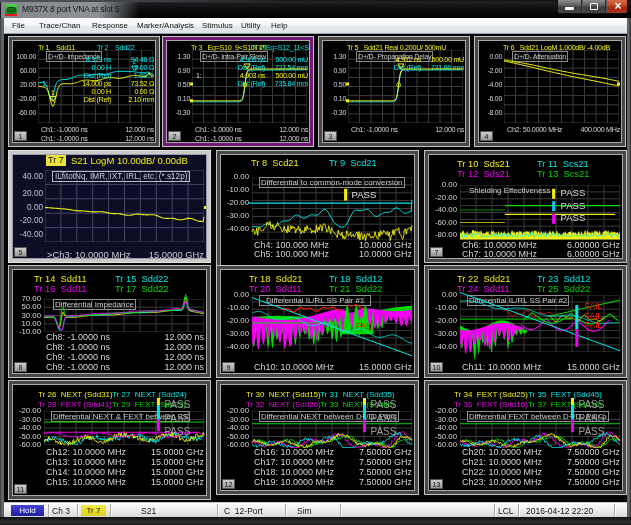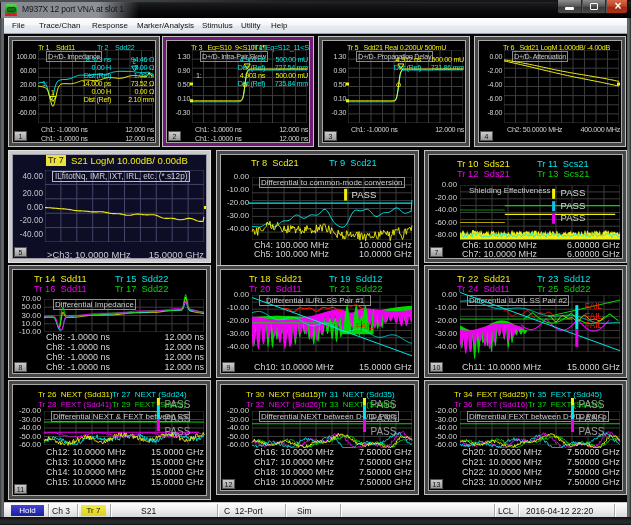--- a/index.html
+++ b/index.html
@@ -4,21 +4,21 @@
 body{width:631px;height:525px;position:relative;overflow:hidden;background:#000;font-family:"Liberation Sans",sans-serif;}
 </style></head><body>
 <div style="position:absolute;left:0;top:0;width:631px;height:18px;background:linear-gradient(to bottom,#3a3c3e 0%,#191a1c 20%,#0a0a0c 60%,#000 100%);">
 <div style="position:absolute;left:1px;top:2px;width:138px;height:16px;background:linear-gradient(to right,#84888d 0%,#8e9297 70%,rgba(125,129,133,0.6) 85%,rgba(0,0,0,0) 100%);"></div>
 <div style="position:absolute;left:0;top:0;width:631px;height:2px;background:linear-gradient(to right,#53575b 0%,#3b3e42 25%,#1e1e1e 45%,#131313 100%);"></div>
 <div style="position:absolute;left:5px;top:4px;width:12px;height:12px;">
 <div style="position:absolute;left:0;top:0;width:12px;height:9.5px;background:linear-gradient(to bottom,#5bd853 0%,#2ba32a 55%,#157a1a 100%);border-radius:2px;"></div>
 <div style="position:absolute;left:1.5px;top:2.5px;width:9px;height:5px;background:#1b6b1b;border-radius:1.5px;border:1px solid #0c4c10;"></div>
 <div style="position:absolute;left:0px;top:9.5px;width:12px;height:2.5px;background:#e31626;"></div>
     </div>
-<div style="position:absolute;left:22px;top:4px;color:#15171a;font-size:8.5px;line-height:11px;white-space:nowrap;letter-spacing:-0.2px;">M937X 12 port VNA at slot 1</div>
+<div style="position:absolute;left:22px;top:4px;color:#15171a;font-size:8.5px;line-height:11px;white-space:nowrap;letter-spacing:-0.2px;">M937X 8 port VNA at slot 5</div>
 </div>
 <div style="position:absolute;left:557px;top:0px;width:71px;height:14px;border:1px solid #101010;border-top:none;border-radius:0 0 4px 4px;overflow:hidden;background:#555;">
 <div style="position:absolute;left:0;top:0;width:24px;height:14px;background:linear-gradient(to bottom,#8d8d8d,#565656 45%,#3b3b3b 50%,#4a4a4a);border-right:1px solid #2a2a2a;">
 <div style="position:absolute;left:7px;top:7px;width:9px;height:3px;background:#fdfdfd;border-radius:1px;"></div>
     </div>
 <div style="position:absolute;left:25px;top:0;width:23px;height:14px;background:linear-gradient(to bottom,#8d8d8d,#565656 45%,#3b3b3b 50%,#4a4a4a);border-right:1px solid #2a2a2a;">
 <div style="position:absolute;left:7px;top:3px;width:8px;height:7px;border:1.5px solid #fdfdfd;border-radius:1px;"></div>
     </div>
 <div style="position:absolute;left:49px;top:0;width:22px;height:14px;background:linear-gradient(to bottom,#d96847,#bc4124 45%,#9c2a12 50%,#ad3518);">
 <div style="position:absolute;left:0;top:0;width:22px;text-align:center;color:#fff;font-size:12px;font-weight:bold;line-height:13px;">×</div>

